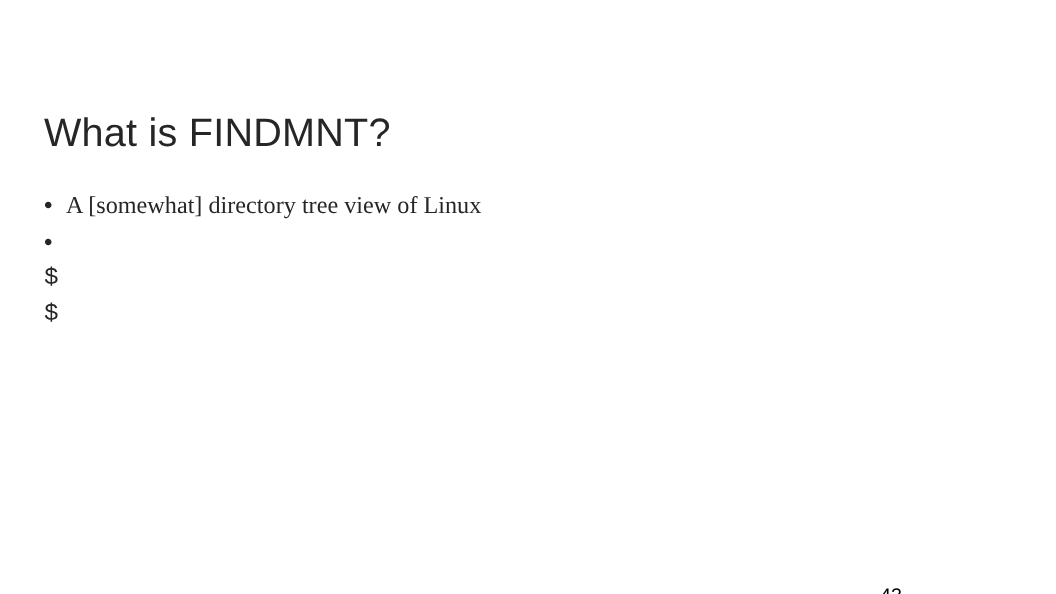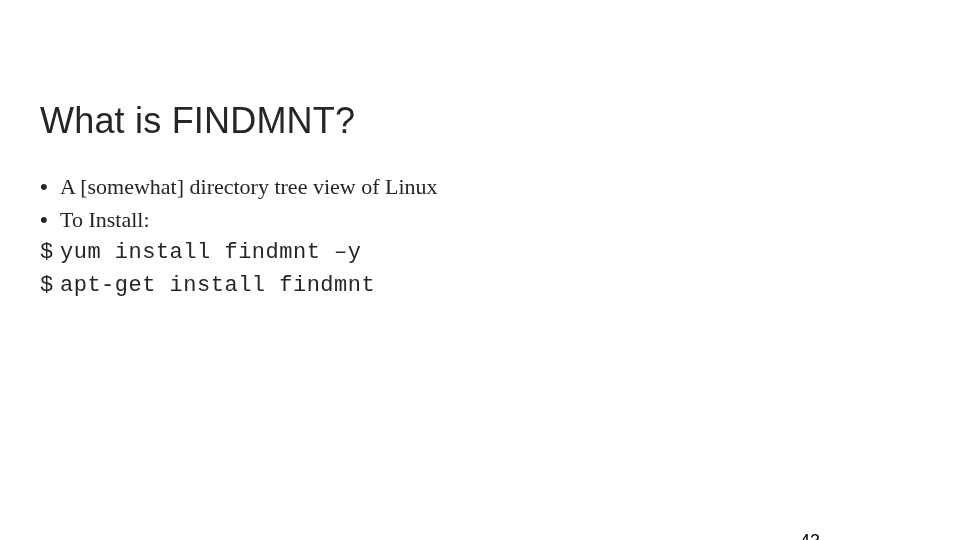--- a/index.html
+++ b/index.html
@@ -71,27 +71,24 @@
 <div class="slide">
   <h1 class="title">What is FINDMNT?</h1>
 
   <div class="content-line">
     <span class="bullet-marker">•</span>
     <span class="line-text">A [somewhat] directory tree view of Linux</span>
   </div>
 
   <div class="content-line">
     <span class="bullet-marker">•</span>
-    <span class="line-text">To Install:</span>
   </div>
 
   <div class="content-line">
     <span class="prompt-marker">$</span>
-    <span class="mono-text">yum install findmnt –y</span>
   </div>
 
   <div class="content-line">
     <span class="prompt-marker">$</span>
-    <span class="mono-text">apt-get install findmnt</span>
   </div>
 
   <div class="page-number">43</div>
 </div>
 
 </body></html>

